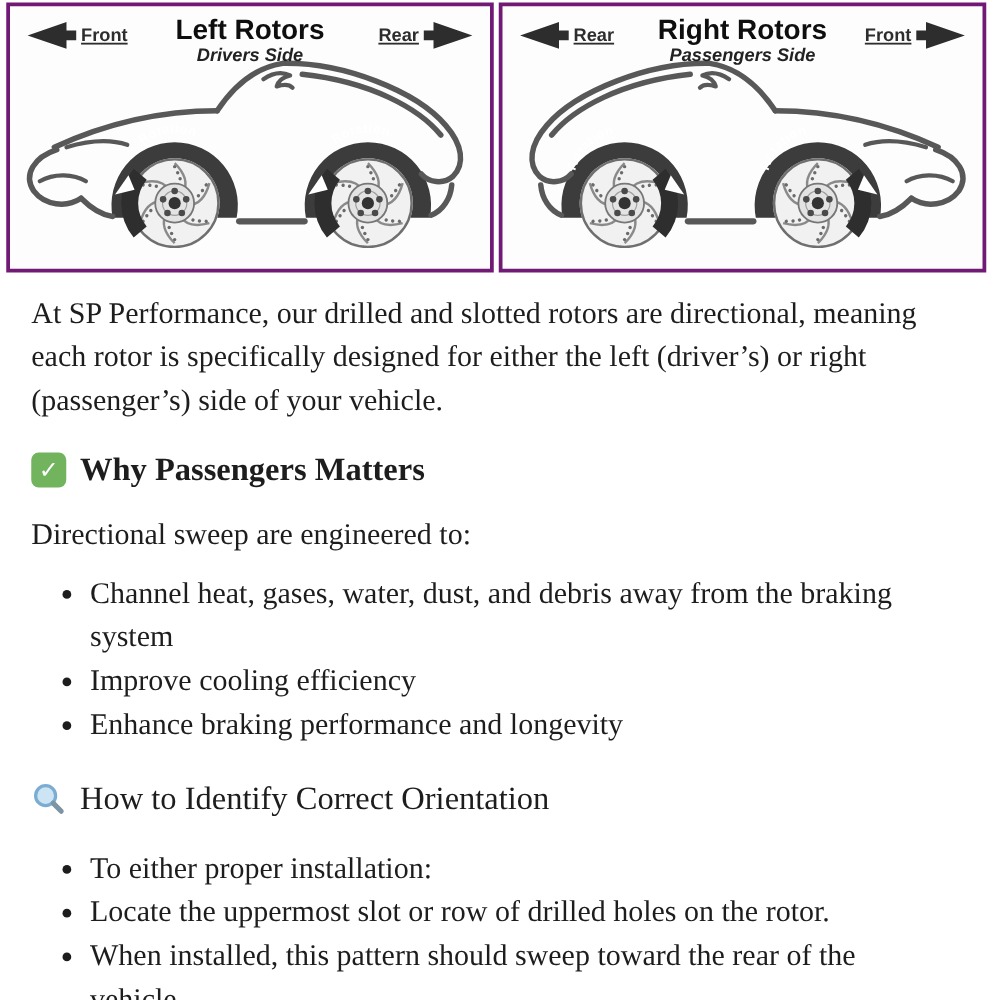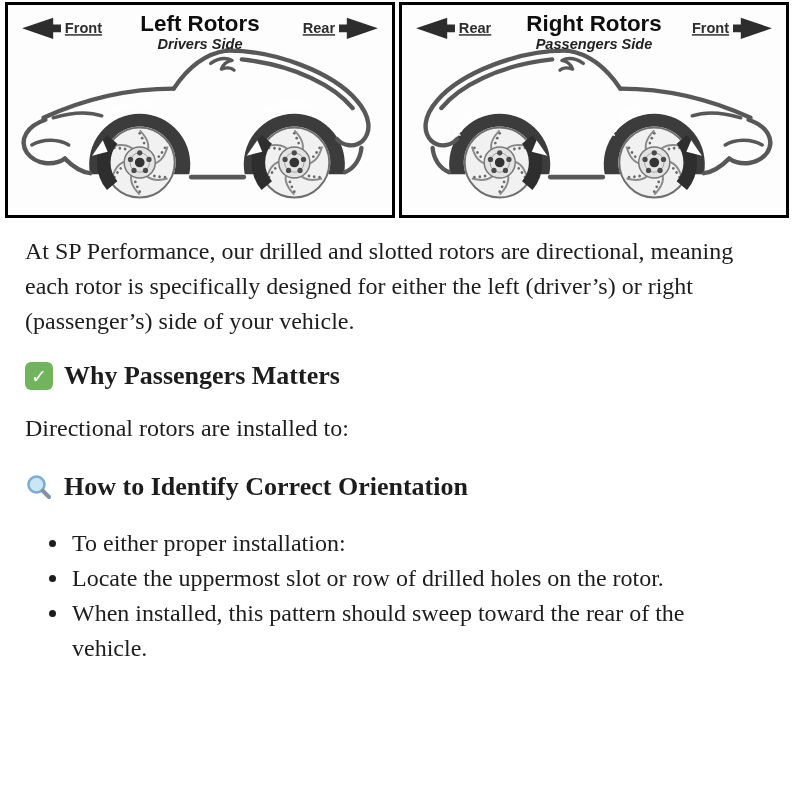--- a/index.html
+++ b/index.html
@@ -1,36 +1,36 @@
 <!DOCTYPE html>
 <html><head>
 <meta charset="utf-8">
 <style>
   html,body{margin:0;padding:0;background:#ffffff;}
   body{width:800px;height:800px;font-family:"Liberation Serif", serif;color:#1d1d1d;overflow:hidden;}
 
   
   .diagram{position:relative;width:800px;height:222px;background:#fff;}
-  .panel{position:absolute;top:2px;width:390px;height:216px;border:3px solid #000000;box-sizing:border-box;background:#fdfdfd;}
+  .panel{position:absolute;top:2px;width:390px;height:216px;border:3px solid #701a75;box-sizing:border-box;background:#fdfdfd;}
   .panel.left{left:5px;}
   .panel.right{left:399px;}
   .panel-svg{width:100%;height:100%;display:block;}
 
   .dirlabel{font-family:"Liberation Sans", sans-serif;font-weight:bold;font-size:15px;fill:#2d2d2d;text-decoration:underline;}
   .ptitle{font-family:"Liberation Sans", sans-serif;font-weight:bold;font-size:23px;fill:#0e0e0e;text-anchor:middle;}
   .psub{font-family:"Liberation Sans", sans-serif;font-weight:bold;font-style:italic;font-size:15px;fill:#222;text-anchor:middle;}
   .rot{font-family:"Liberation Sans", sans-serif;font-weight:bold;font-size:10.5px;fill:#ffffff;letter-spacing:.5px;}
 
   
   .content{padding:12px 25px 0 25px;font-size:24px;line-height:35px;}
   .content p{margin:0;font-family:Liberation Serif, serif;}
   .intro{max-width:712px;margin-bottom:17px !important;}
   h2{display:flex;align-items:center;gap:11px;font-size:26px;line-height:34px;margin:0;}
   .h-bold{font-weight:bold;margin:20px 0 18px !important;}
-  .h-reg{font-weight:bold;margin:24px 0 22px !important;}
+  .h-reg{font-weight:normal;margin:24px 0 22px !important;}
   .lead{margin-bottom:12px !important;}
   ul{margin:0;padding:0 0 0 45px;max-width:690px;list-style:disc;}
   li{margin:0;padding-left:2px;}
 
   
   .check-badge{display:inline-flex;width:28px;height:28px;border-radius:6px;background:#72b45e;
     align-items:center;justify-content:center;flex:0 0 auto;
     color:#fff;font-family:"DejaVu Sans", sans-serif;font-size:19px;font-weight:bold;}
   .hidden-defs{position:absolute;width:0;height:0;overflow:hidden;}
 </style>
@@ -220,22 +220,27 @@
 
 <div class="content">
 
   <p class="intro">At SP Performance, our drilled and slotted rotors are directional, meaning each rotor is specifically designed for either the left (driver’s) or right (passenger’s) side of your vehicle.</p>
 
   <h2 class="h-bold">
     <span class="check-badge">✓</span>
     <span>Why Passengers Matters</span>
   </h2>
 
-  <p class="lead">Directional rotors are installed to:</p>
-
+  <p class="lead">Directional sweep are engineered to:</p>
+
+  <ul>
+    <li>Channel heat, gases, water, dust, and debris away from the braking system</li>
+    <li>Improve cooling efficiency</li>
+    <li>Enhance braking performance and longevity</li>
+  </ul>
 
   <h2 class="h-reg">
     <svg width="28" height="28" viewBox="0 0 28 28" style="flex:0 0 auto;">
       <circle cx="11.5" cy="11.5" r="8" fill="#cde4f4" stroke="#7badd3" stroke-width="2.6"></circle>
       <line x1="17.5" y1="17.5" x2="24" y2="24" stroke="#7e93a3" stroke-width="4" stroke-linecap="round"></line>
     </svg>
     <span>How to Identify Correct Orientation</span>
   </h2>
 
   <ul>

